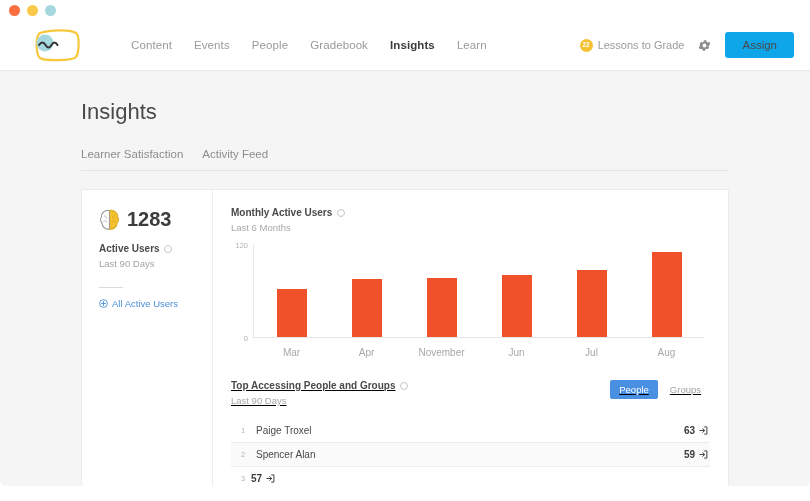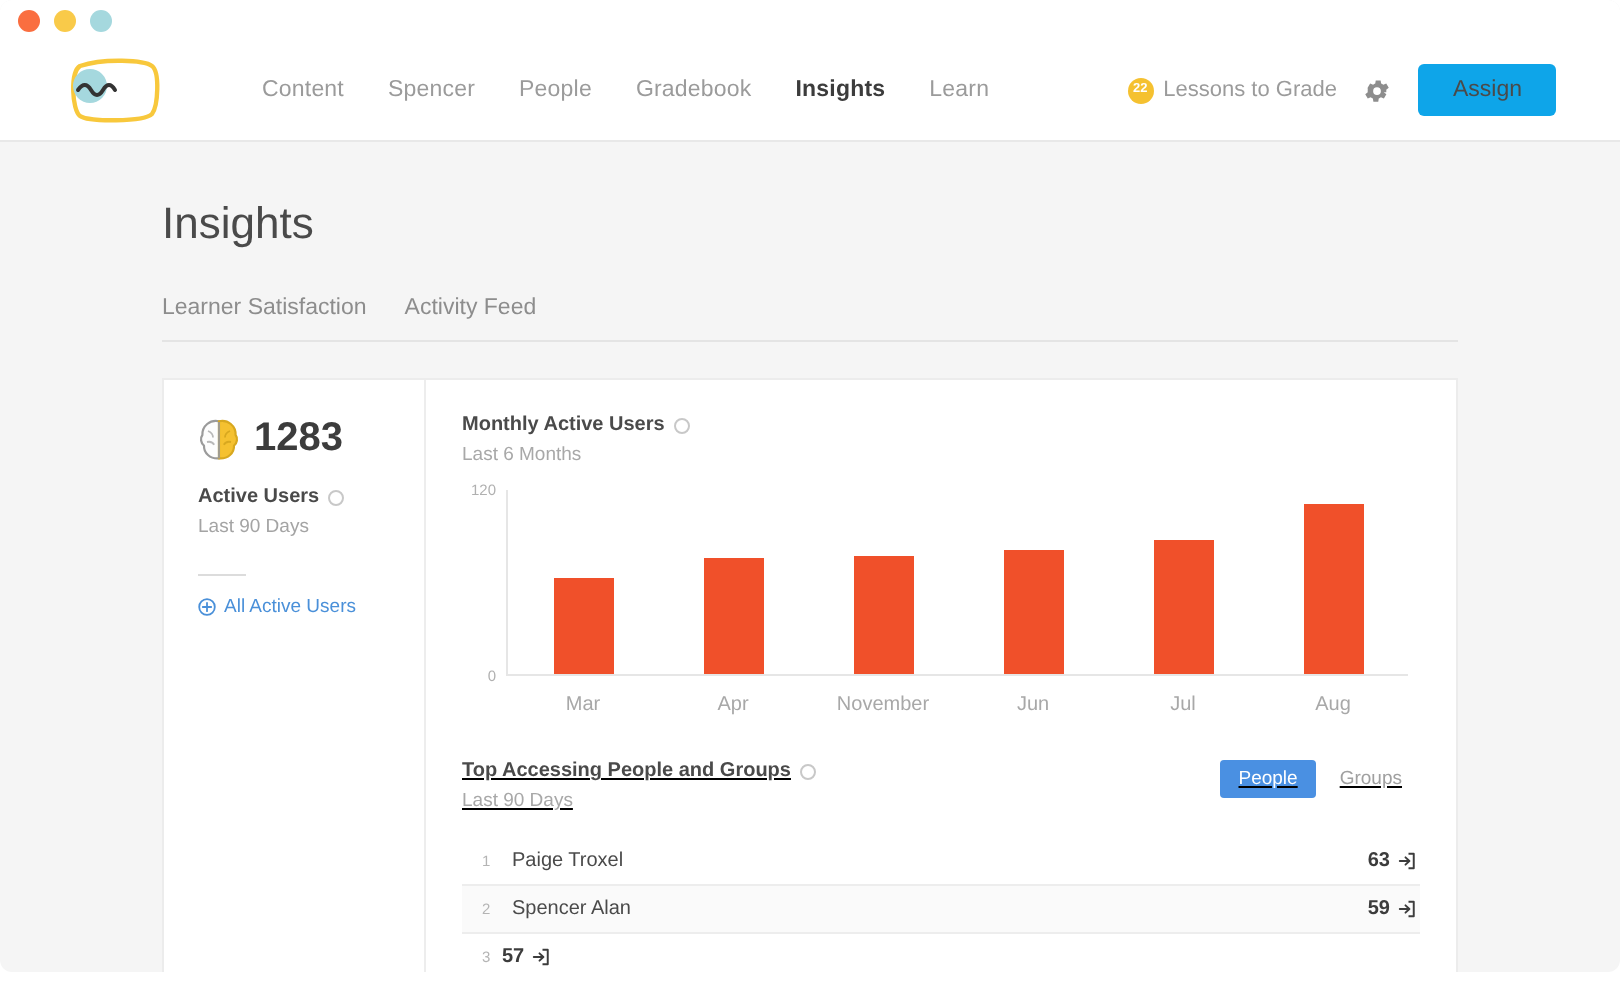--- a/index.html
+++ b/index.html
@@ -55,21 +55,21 @@
     font-size: 11.5px;
     color: #9b9b9b;
     letter-spacing: .1px;
     cursor: pointer;
     white-space: nowrap;
   }
   .navlink.active { color: #3c3c3c; font-weight: bold; }
 
   .navright {
     position: absolute;
-    right: 32px;
+    right: 16px;
     display: flex;
     align-items: center;
     gap: 13px;
   }
   .lessons {
     display: flex; align-items: center; gap: 5px;
     font-size: 11px; color: #9b9b9b; cursor: pointer;
     white-space: nowrap;
   }
   .badge {
@@ -249,21 +249,21 @@
     <span class="logo">
       <svg viewBox="0 0 64 38" width="64" height="38" aria-hidden="true">
         <path d="M14 6 C26 2, 46 3, 50 6 C54 9, 53 26, 50 30 C46 34, 18 34, 14 31 C10 28, 9 9, 14 6 Z" fill="none" stroke="#f8c83c" stroke-width="2.2" stroke-linejoin="round"></path>
         <circle cx="19" cy="16" r="8.5" fill="#a5d8de"></circle>
         <path d="M13 18 q3.5 -5 6.5 0 q3 5 6 0 q3 -5 6 0" fill="none" stroke="#333333" stroke-width="2" stroke-linecap="round"></path>
       </svg>
     </span>
 
     <div class="navlinks">
       <span class="navlink">Content</span>
-      <span class="navlink">Spencer</span>
+      <span class="navlink">Events</span>
       <span class="navlink">People</span>
       <span class="navlink">Gradebook</span>
       <span class="navlink active">Insights</span>
       <span class="navlink">Learn</span>
     </div>
 
     <div class="navright">
       <div class="lessons">
         <span class="badge">22</span>
         <span>Lessons to Grade</span>

